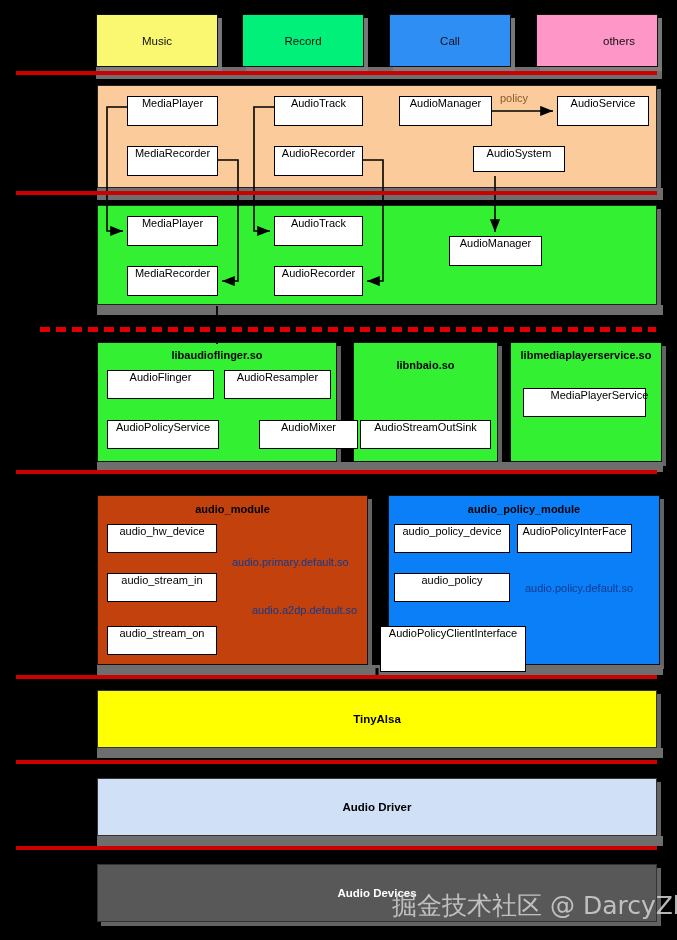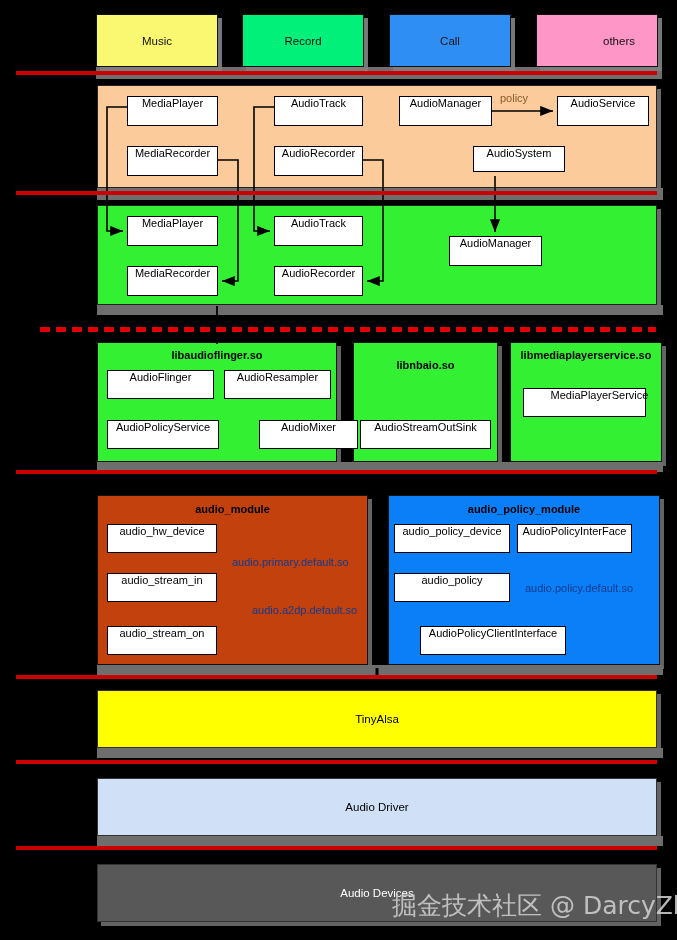--- a/index.html
+++ b/index.html
@@ -96,21 +96,21 @@
     font-size:11px;
     white-space:nowrap;
     z-index:6;
   }
 
   
   .band {
     position:absolute;
     border:1px solid #333;
     display:flex; align-items:center; justify-content:center;
-    font-weight:normal;
+    font-weight:bold;
     font-size:11.5px;
     z-index:4;
     box-shadow:4px 4px 0 rgba(110,110,110,0.9);
   }
 
   
   svg.conn { position:absolute; left:0; top:0; width:677px; height:940px; z-index:5; pointer-events:none; overflow:visible; }
 
   
   .watermark {
@@ -267,21 +267,21 @@
   </div>
   <div class="node" style="left:394px; top:524px; width:116px; height:29px;">
     <span>audio_policy_device</span>
   </div>
   <div class="node" style="left:517px; top:524px; width:115px; height:29px;">
     <span>AudioPolicyInterFace</span>
   </div>
   <div class="node" style="left:394px; top:573px; width:116px; height:29px;">
     <span>audio_policy</span>
   </div>
-  <div class="node" style="left:420px; top:626px; width:146px; height:29px;">
+  <div class="node" style="left:380px; top:626px; width:146px; height:46px;">
     <span>AudioPolicyClientInterface</span>
   </div>
   <div class="freetext" style="left: 525px; top: 582px; color: rgb(18, 59, 143);">
     <span>audio.policy.default.so</span>
   </div>
 
   <div class="grayband" style="left:97px; top:665px; width:566px; height:10px;"></div>
   <div class="rule" style="top:675px;"></div>
 
   <div class="band" style="left: 97px; top: 690px; width: 560px; height: 58px; background-color: rgb(255, 255, 0);">

